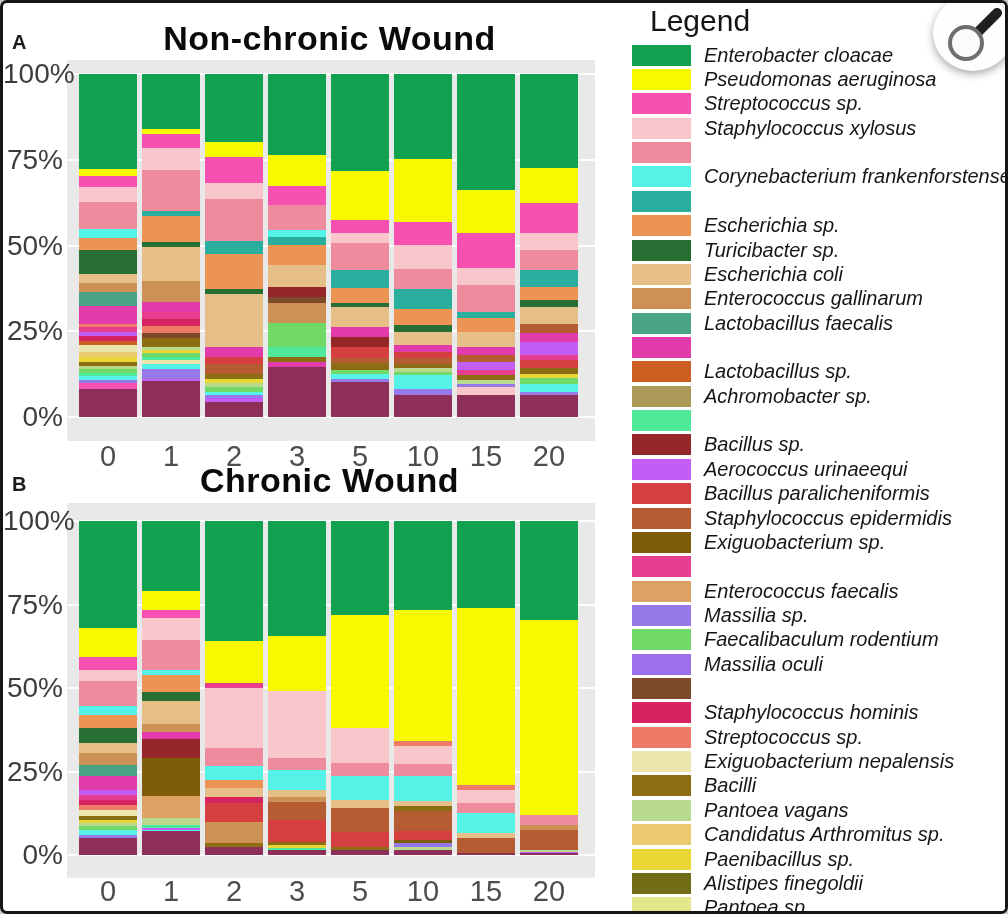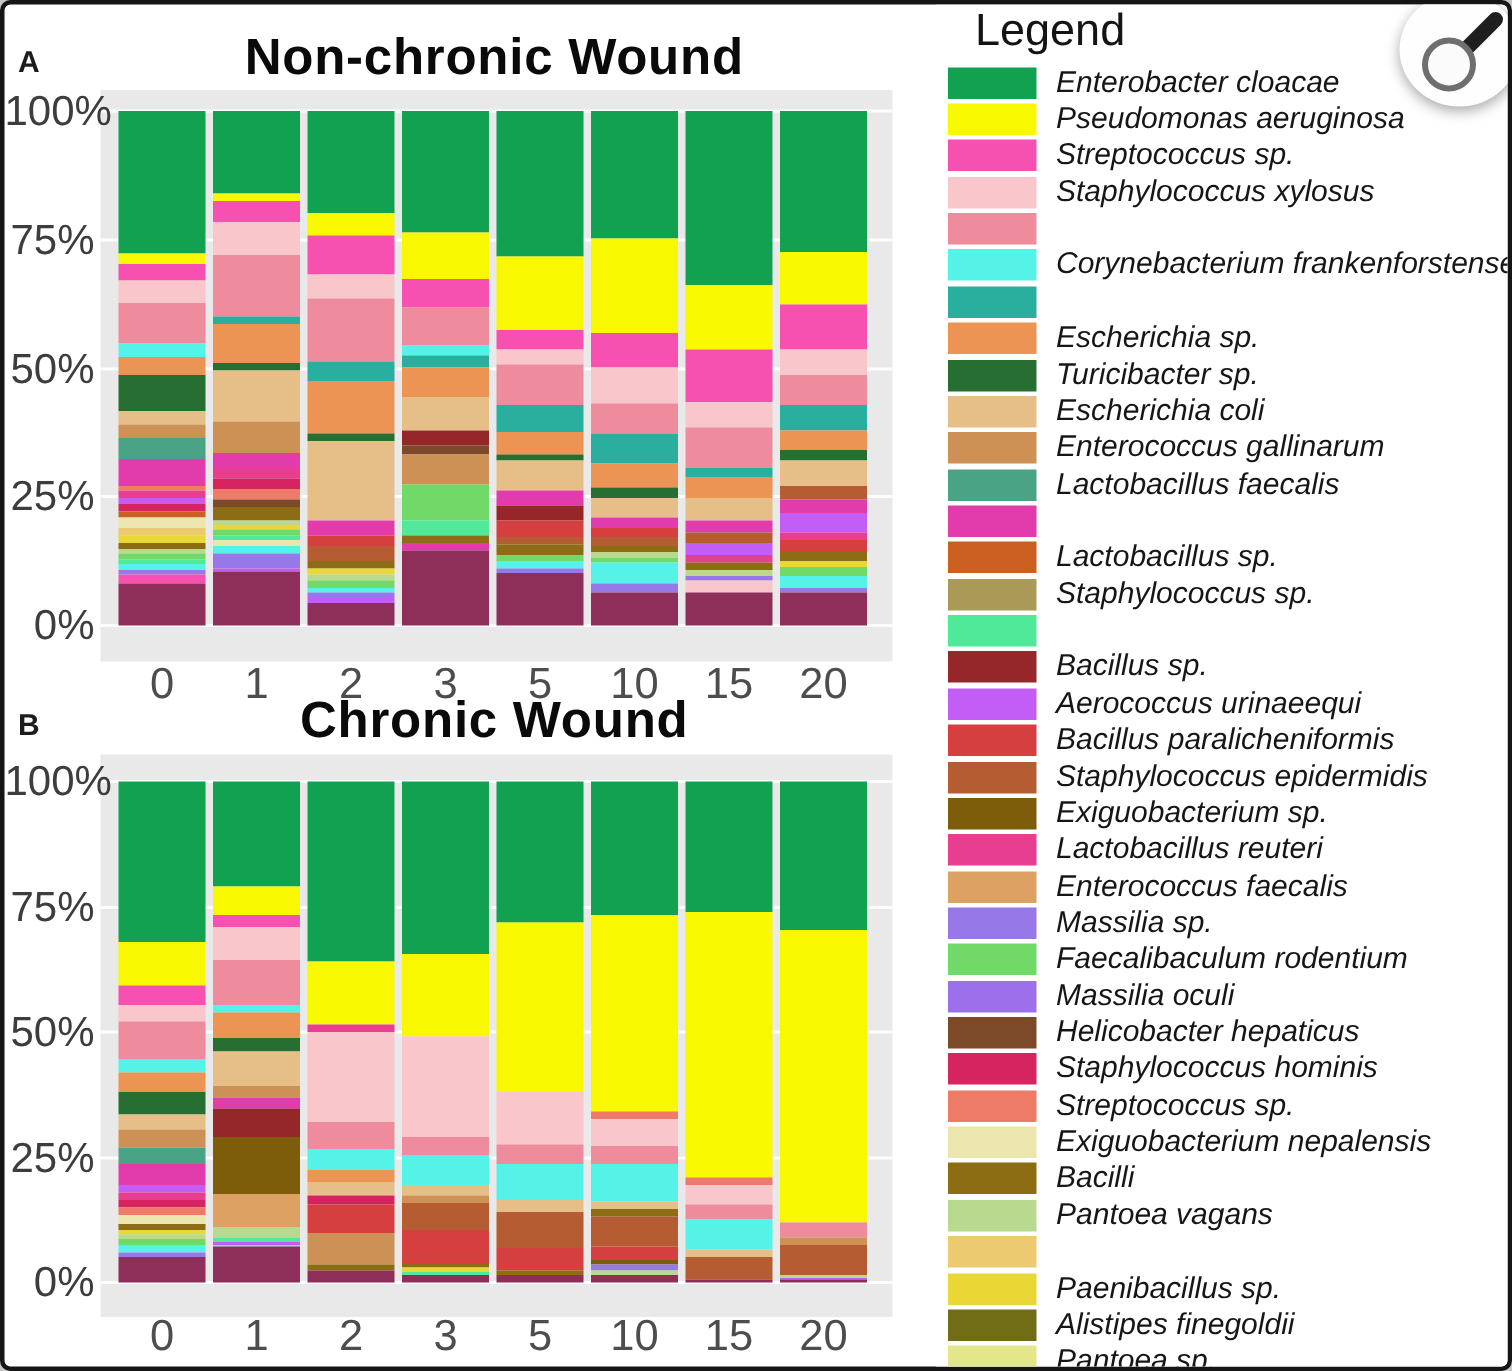--- a/index.html
+++ b/index.html
@@ -455,21 +455,21 @@
         </div>
         <div class="lrow">
           <div class="swatch" style="background: rgb(225, 59, 172);"></div>
         </div>
         <div class="lrow">
           <div class="swatch" style="background: rgb(203, 95, 33);"></div>
           <span class="llabel">Lactobacillus sp.</span>
         </div>
         <div class="lrow">
           <div class="swatch" style="background: rgb(171, 153, 87);"></div>
-          <span class="llabel">Staphylococcus sp.</span>
+          <span class="llabel">Achromobacter sp.</span>
         </div>
         <div class="lrow">
           <div class="swatch" style="background: rgb(80, 233, 153);"></div>
         </div>
         <div class="lrow">
           <div class="swatch" style="background: rgb(149, 38, 42);"></div>
           <span class="llabel">Bacillus sp.</span>
         </div>
         <div class="lrow">
           <div class="swatch" style="background: rgb(194, 94, 245);"></div>
@@ -482,41 +482,39 @@
         <div class="lrow">
           <div class="swatch" style="background: rgb(181, 92, 51);"></div>
           <span class="llabel">Staphylococcus epidermidis</span>
         </div>
         <div class="lrow">
           <div class="swatch" style="background: rgb(125, 92, 10);"></div>
           <span class="llabel">Exiguobacterium sp.</span>
         </div>
         <div class="lrow">
           <div class="swatch" style="background: rgb(232, 62, 144);"></div>
-          <span class="llabel">Lactobacillus reuteri</span>
         </div>
         <div class="lrow">
           <div class="swatch" style="background: rgb(221, 162, 99);"></div>
           <span class="llabel">Enterococcus faecalis</span>
         </div>
         <div class="lrow">
           <div class="swatch" style="background: rgb(150, 120, 232);"></div>
           <span class="llabel">Massilia sp.</span>
         </div>
         <div class="lrow">
           <div class="swatch" style="background: rgb(112, 217, 104);"></div>
           <span class="llabel">Faecalibaculum rodentium</span>
         </div>
         <div class="lrow">
           <div class="swatch" style="background: rgb(155, 112, 234);"></div>
           <span class="llabel">Massilia oculi</span>
         </div>
         <div class="lrow">
           <div class="swatch" style="background: rgb(124, 74, 40);"></div>
-          <span class="llabel">Helicobacter hepaticus</span>
         </div>
         <div class="lrow">
           <div class="swatch" style="background: rgb(214, 36, 96);"></div>
           <span class="llabel">Staphylococcus hominis</span>
         </div>
         <div class="lrow">
           <div class="swatch" style="background: rgb(238, 122, 104);"></div>
           <span class="llabel">Streptococcus sp.</span>
         </div>
         <div class="lrow">
@@ -526,20 +524,21 @@
         <div class="lrow">
           <div class="swatch" style="background: rgb(140, 109, 20);"></div>
           <span class="llabel">Bacilli</span>
         </div>
         <div class="lrow">
           <div class="swatch" style="background: rgb(184, 217, 142);"></div>
           <span class="llabel">Pantoea vagans</span>
         </div>
         <div class="lrow">
           <div class="swatch" style="background: rgb(236, 202, 112);"></div>
+          <span class="llabel">Candidatus Arthromitus sp.</span>
         </div>
         <div class="lrow">
           <div class="swatch" style="background: rgb(232, 215, 53);"></div>
           <span class="llabel">Paenibacillus sp.</span>
         </div>
         <div class="lrow">
           <div class="swatch" style="background: rgb(113, 109, 22);"></div>
           <span class="llabel">Alistipes finegoldii</span>
         </div>
         <div class="lrow">

